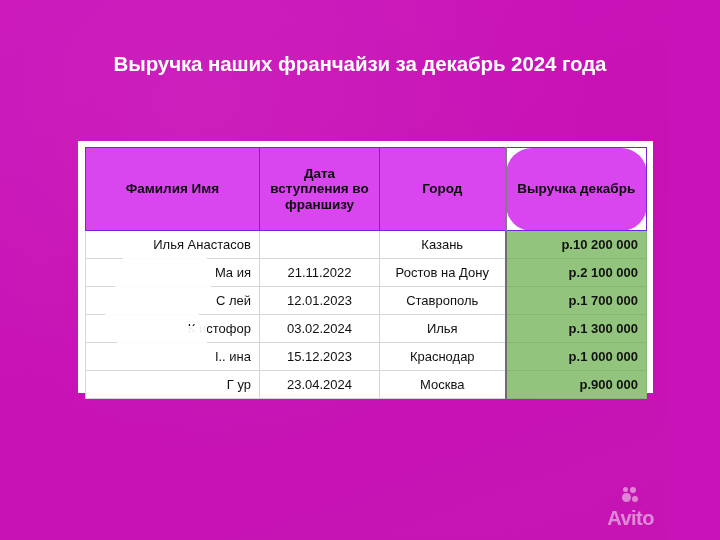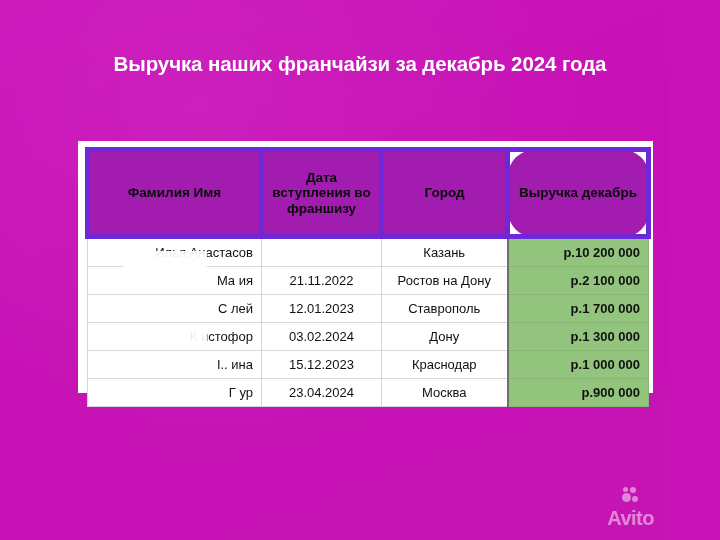--- a/index.html
+++ b/index.html
@@ -60,22 +60,22 @@
     width: 100%;
     font-size: 12.5px;
     color: #111111;
   }
   table.grid col.c-name { width: 174px; }
   table.grid col.c-date { width: 120px; }
   table.grid col.c-city { width: 126px; }
   table.grid col.c-rev  { width: 141px; }
 
   thead th {
-    background: #a21caf;
-    border: 5px solid #6d28d9;
+    background: #d946ef;
+    border: 1px solid #6d28d9;
     font-size: 13.5px;
     font-weight: bold;
     color: #0B0B0B;
     text-align: center;
     line-height: 1.12;
     padding: 4px 3px;
     height: 74px;
     vertical-align: middle;
   }
   thead th.th-rev {
@@ -199,21 +199,21 @@
           </tr>
           <tr>
             <td class="name">С        лей</td>
             <td class="date">12.01.2023</td>
             <td class="city">Ставрополь</td>
             <td class="rev">р.1 700 000</td>
           </tr>
           <tr>
             <td class="name">К     истофор</td>
             <td class="date">03.02.2024</td>
-            <td class="city">Дону</td>
+            <td class="city">Илья</td>
             <td class="rev">р.1 300 000</td>
           </tr>
           <tr>
             <td class="name">І..      ина</td>
             <td class="date">15.12.2023</td>
             <td class="city">Краснодар</td>
             <td class="rev">р.1 000 000</td>
           </tr>
           <tr>
             <td class="name">Г        ур</td>

